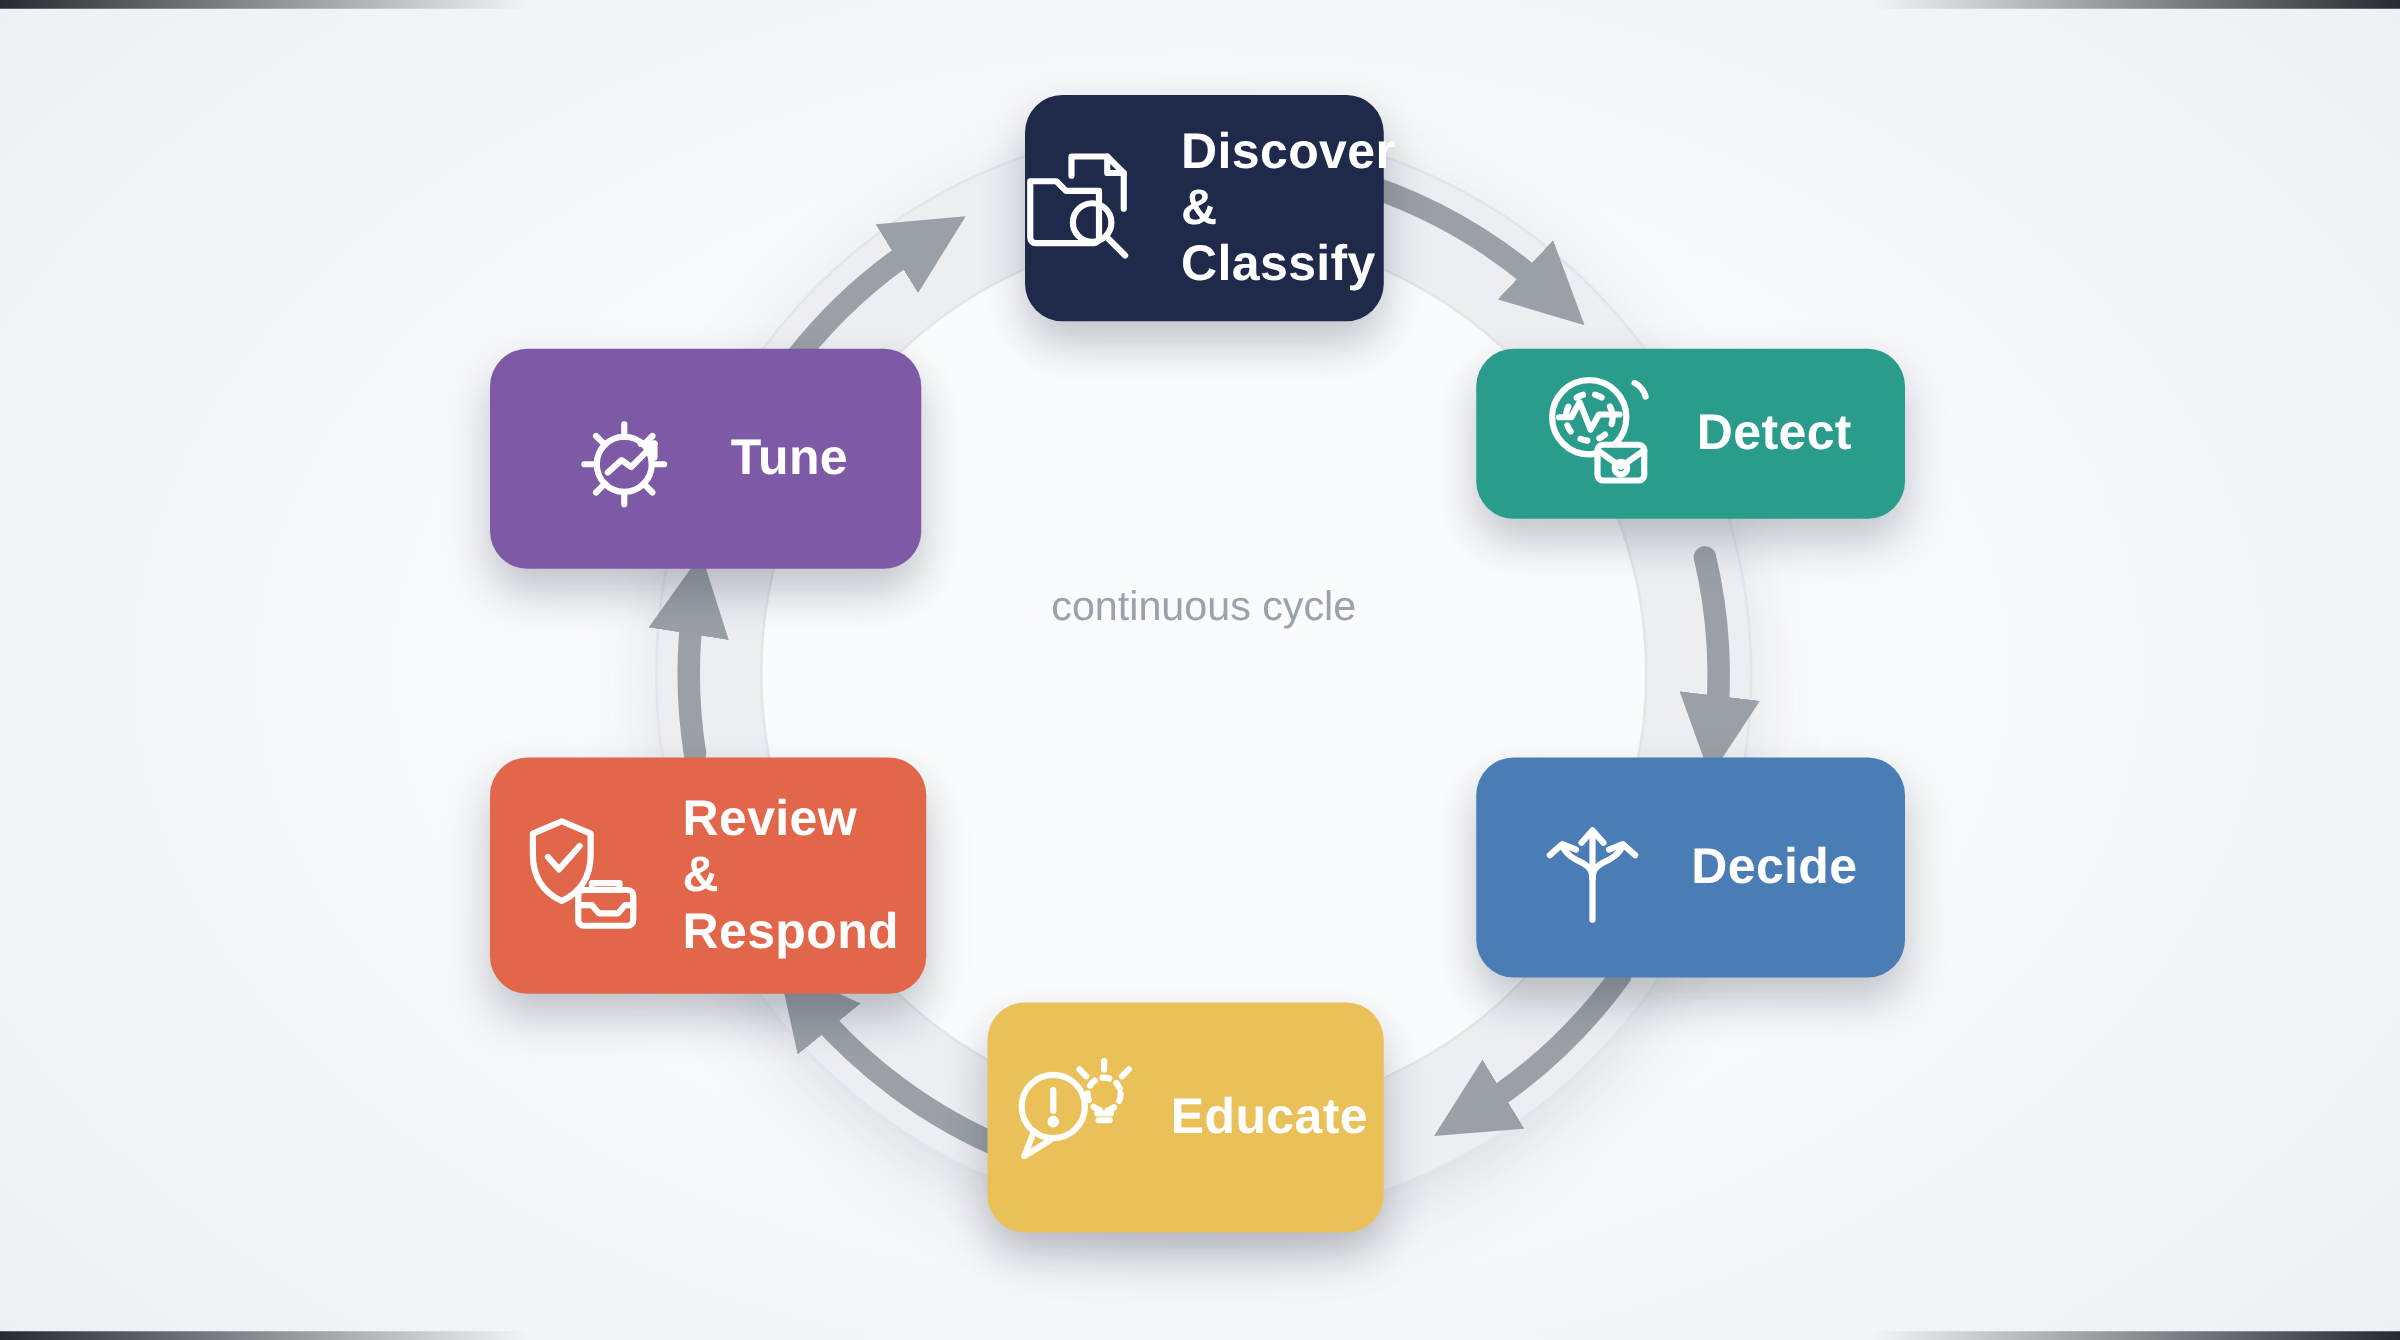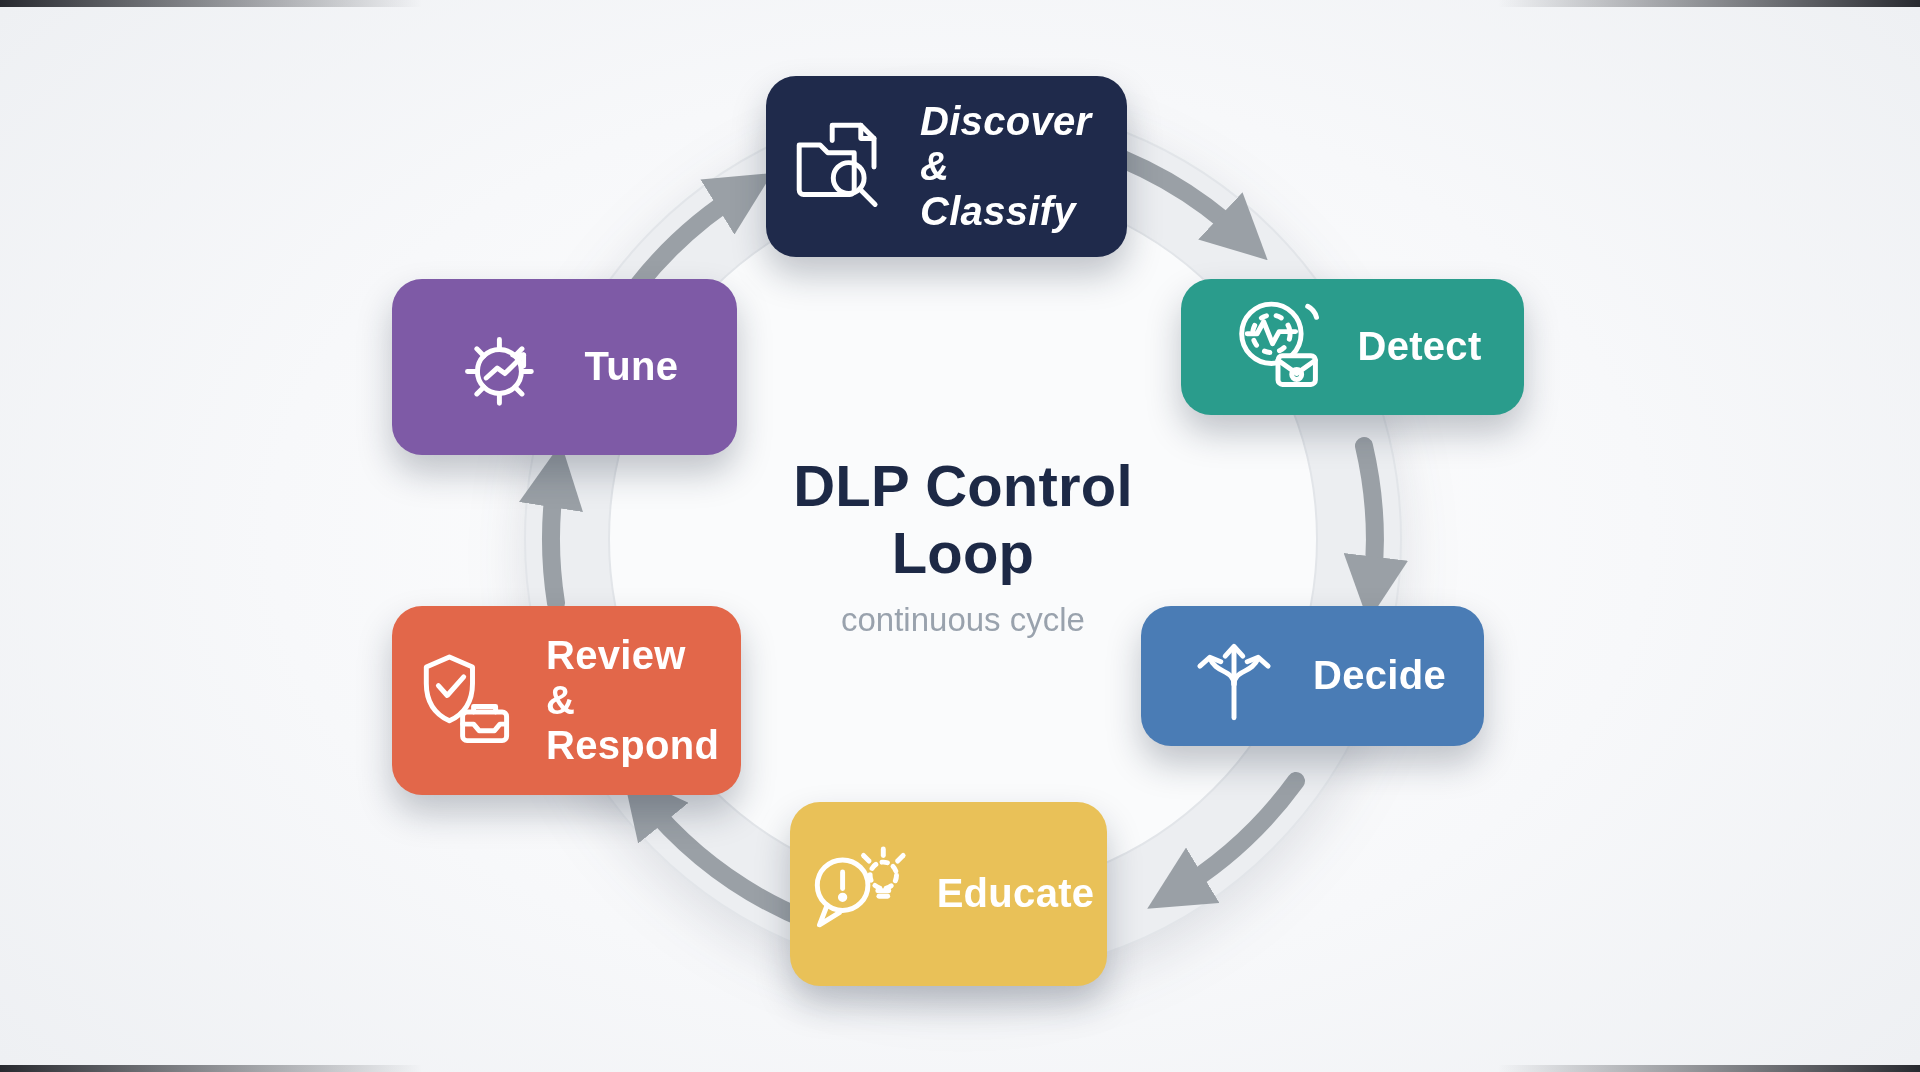--- a/index.html
+++ b/index.html
@@ -71,25 +71,24 @@
       <path d="M 1077 143 A 412 412 0 0 1 1244 238" marker-end="url(#arrowhead)"></path>
       <path d="M 1364 446 A 412 412 0 0 1 1372 589" marker-end="url(#arrowhead)"></path>
       <path d="M 1296 781 A 412 412 0 0 1 1175 892" marker-end="url(#arrowhead)"></path>
       <path d="M 809 921 A 412 412 0 0 1 643 798" marker-end="url(#arrowhead)"></path>
       <path d="M 556 603 A 412 412 0 0 1 556 475" marker-end="url(#arrowhead)"></path>
       <path d="M 638 285 A 412 412 0 0 1 745 190" marker-end="url(#arrowhead)"></path>
     </g>
   </svg>
 
   <div class="center-text">
-    <div class="center-title" style="color: rgb(29, 41, 70);">DLP Control Loop</div>
     <div class="center-subtitle" style="color: rgb(153, 162, 173);">continuous cycle</div>
   </div>
 
-  <div class="stage" style="left: 766px; top: 76px; width: 361px; height: 181px; background-color: rgb(31, 42, 75); font-style: italic;">
+  <div class="stage" style="left: 820px; top: 76px; width: 287px; height: 181px; background-color: rgb(31, 42, 75);">
     <svg class="stage-icon" viewBox="0 0 100 100">
       <g class="icon-stroke">
         <path d="M42 26 V12 h26 l12 12 v26"></path>
         <path d="M68 12 v12 h12"></path>
         <path d="M12 30 h19 l7 7 h24 v34 a4 4 0 0 1 -4 4 H16 a4 4 0 0 1 -4 -4 z"></path>
         <circle cx="57" cy="60" r="14"></circle>
         <path d="M67 70 L81 84"></path>
       </g>
     </svg>
     <div class="stage-label">Discover
@@ -104,21 +103,21 @@
         <path d="M22 38 h9 l6 -11 l8 20 l6 -11 h15"></path>
         <path d="M77 13 a16 16 0 0 1 8 10"></path>
         <rect x="50" y="58" width="34" height="26" rx="4" style="fill: rgb(42, 156, 140);"></rect>
         <path d="M50 62 l17 12 l17 -12"></path>
         <circle cx="67" cy="75" r="4.5"></circle>
       </g>
     </svg>
     <div class="stage-label">Detect</div>
   </div>
 
-  <div class="stage" style="left: 1141px; top: 606px; width: 343px; height: 140px; background-color: rgb(74, 124, 181);">
+  <div class="stage" style="left: 1181px; top: 606px; width: 343px; height: 176px; background-color: rgb(74, 124, 181);">
     <svg class="stage-icon" viewBox="0 0 100 100">
       <g class="icon-stroke">
         <path d="M50 88 V24"></path>
         <path d="M42 32 L50 23 L58 32"></path>
         <path d="M50 58 C50 44 34 48 28 34"></path>
         <path d="M19 41 L28 33 L38 37"></path>
         <path d="M50 58 C50 44 66 48 72 34"></path>
         <path d="M62 37 L72 33 L81 41"></path>
       </g>
     </svg>

